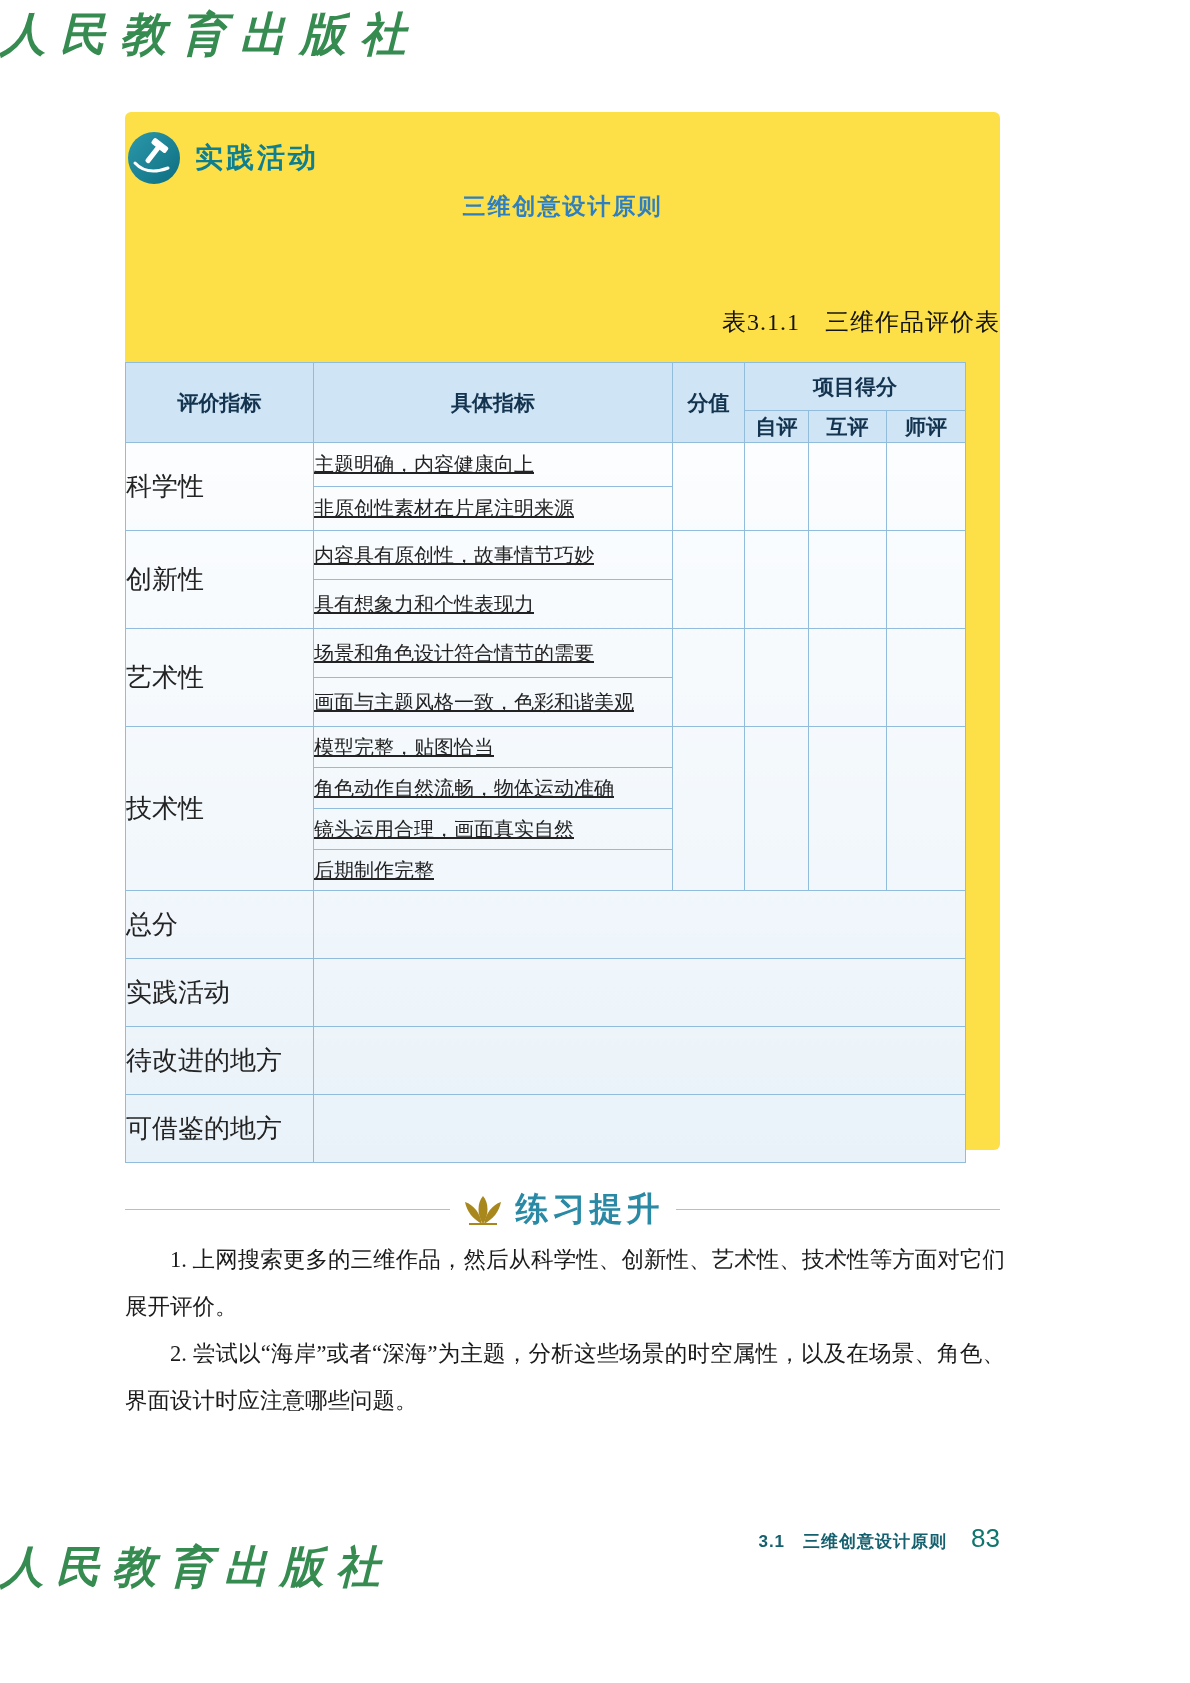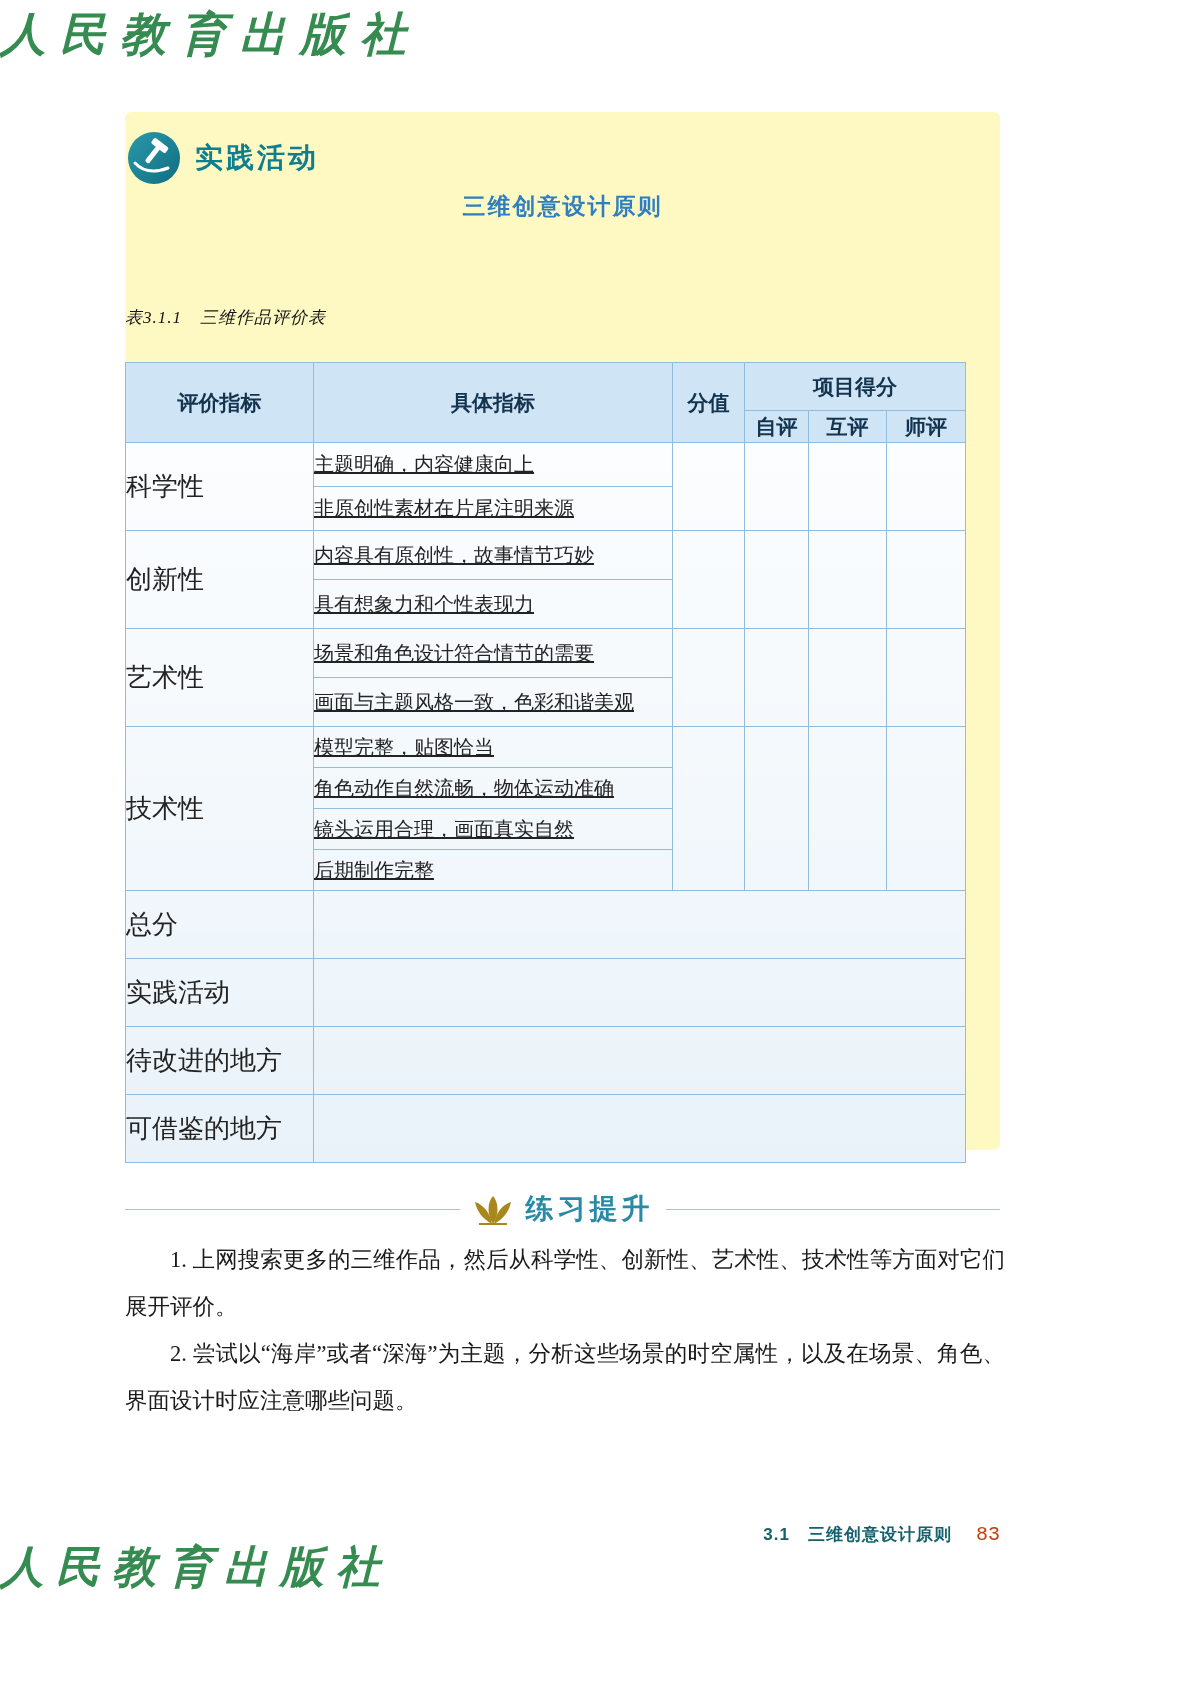--- a/index.html
+++ b/index.html
@@ -9,40 +9,40 @@
   }
   .watermark {
     position:absolute; left:0; width:100%; text-align:left;
     color:#358b50; font-family:"DejaVu Serif",serif; font-style:italic; font-weight:bold;
   }
   .watermark.top { top:4px; font-size:46px; letter-spacing:14px; }
   .watermark.bottom { top:1538px; font-size:44px; letter-spacing:12px; }
 
   .panel {
     position:absolute; left:125px; top:112px; width:875px; height:1038px;
-    background:#fef9c3; border-radius:6px;
+    background:#fde047; border-radius:6px;
   }
   .activity-header { position:absolute; left:2px; top:4px; display:flex; align-items:center; gap:14px; }
   .activity-icon { width:54px; height:54px; flex:0 0 auto; }
   .activity-title {
     font-family:"Liberation Sans","DejaVu Sans",sans-serif; font-size:28px; font-weight:bold;
     color:#0f7f90; letter-spacing:3px;
   }
   .activity-subtitle {
     position:absolute; top:56px; left:0; width:100%; text-align:center;
     font-family:"Liberation Sans","DejaVu Sans",sans-serif; font-size:23px; font-weight:bold;
     color:#2e7fc1; letter-spacing:2px;
   }
   .activity-paragraph {
     position:absolute; top:98px; left:26px; width:824px;
     font-size:22px; line-height:43px; text-indent:2em; text-align:justify; color:#1b1b1b;
   }
   .table-caption {
-    position:absolute; top:194px; left:0; width:100%; text-align:left;
-    font-size:17px; color:#141414; letter-spacing:1px;font-style:italic;
+    position:absolute; top:194px; left:0; width:100%; text-align:right;
+    font-size:24px; color:#141414; letter-spacing:1px;
   }
 
   table.eval {
     position:absolute; top:230px; left:0; width:840px; border-collapse:collapse; table-layout:fixed;
     background:linear-gradient(180deg,#fdfeff 0%,#f3f8fc 55%,#e9f2f9 100%);
     margin-top:20px;
   }
   table.eval th, table.eval td { border:1px solid #92bcdc; padding:0; }
   table.eval thead th {
     background:#cfe4f4; font-family:"Liberation Sans","DejaVu Sans",sans-serif;
@@ -53,36 +53,36 @@
   td.cat  { padding-left:30px; font-size:26px; color:#232323; text-align:left; }
   td.spec { padding-left:20px; font-size:20px; color:#232323; text-align:left;text-decoration:underline; }
 
   .practice-divider {
     position:absolute; left:125px; top:1192px; width:875px; height:34px;
     display:flex; align-items:center; gap:12px;
   }
   .div-line { flex:1; height:1px; background:#a4c4d8; }
   .lotus { width:42px; height:32px; flex:0 0 auto; }
   .practice-title {
-    font-family:"Liberation Sans","DejaVu Sans",sans-serif; font-size:28px; font-weight:bold;
+    font-family:"Liberation Sans","DejaVu Sans",sans-serif; font-size:33px; font-weight:bold;
     color:#2a8aa5; letter-spacing:4px; white-space:nowrap;
   }
 
   .practice-body { position:absolute; left:125px; top:1236px; width:880px; }
   .practice-item { margin:0; font-size:22.5px; line-height:47px; text-indent:2em; text-align:justify; color:#1b1b1b; }
 
   .page-footer {
     position:absolute; top:1500px; right:190px;
     display:flex; align-items:baseline; gap:24px;margin-top:23px;
   }
   .footer-section {
     font-family:"Liberation Sans","DejaVu Sans",sans-serif; font-size:17px;
     font-weight:bold; color:#14606e; letter-spacing:1px;
   }
-  .footer-page { font-size:20px; color:#c2410c; font-family:Liberation Mono, monospace; }
+  .footer-page { font-size:26px; color:#0f766e; font-family:Liberation Sans, sans-serif; }
 </style>
 </head>
 <body>
 
 <div class="watermark top">人民教育出版社</div>
 
 <section class="panel">
 
   <div class="activity-header">
     <span class="activity-icon">

